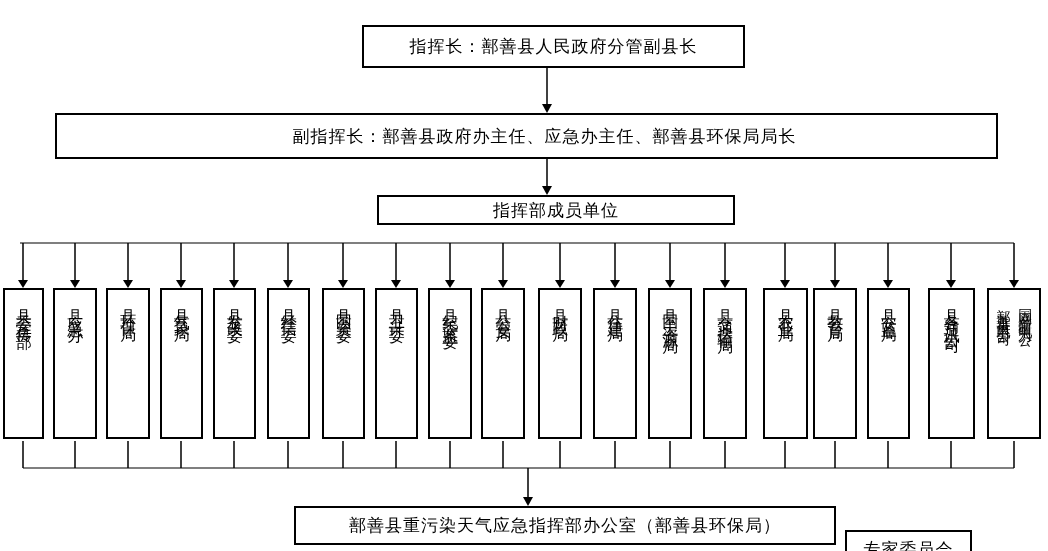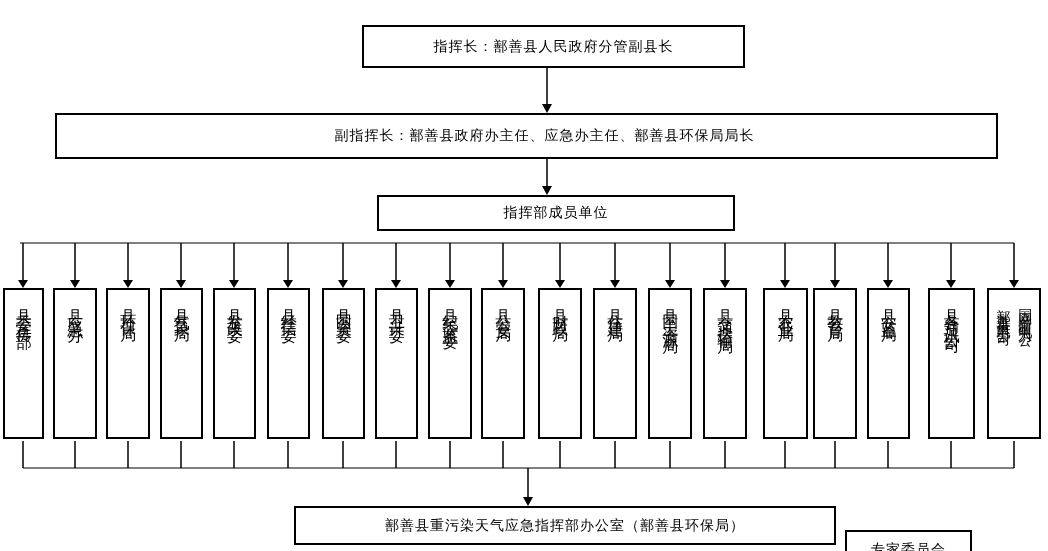--- a/index.html
+++ b/index.html
@@ -18,27 +18,27 @@
     width: 1048px; height: 551px;
   }
   .box {
     position: absolute;
     box-sizing: border-box;
     border: 2px solid #000;
     background: #fff;
     display: flex;
     align-items: center;
     justify-content: center;
-    font-size: 14px;
+    font-size: 17px;
     letter-spacing: 1px;
     white-space: nowrap;
   }
   .commander      { left: 362px; top: 25px;  width: 383px; height: 43px; }
   .deputy         { left: 55px;  top: 113px; width: 943px; height: 46px; padding-left: 36px; }
-  .members-header { left: 377px; top: 195px; width: 358px; height: 36px; }
+  .members-header { left: 377px; top: 195px; width: 358px; height: 30px; }
   .office         { left: 255px; top: 506px; width: 542px; height: 39px; margin-left: 39px; }
   .experts        { left: 845px; top: 506px; width: 127px; height: 39px; margin-top: 24px; }
 
   .vbox {
     position: absolute;
     top: 288px;
     height: 151px;
     box-sizing: border-box;
     border: 2px solid #000;
     background: #fff;

